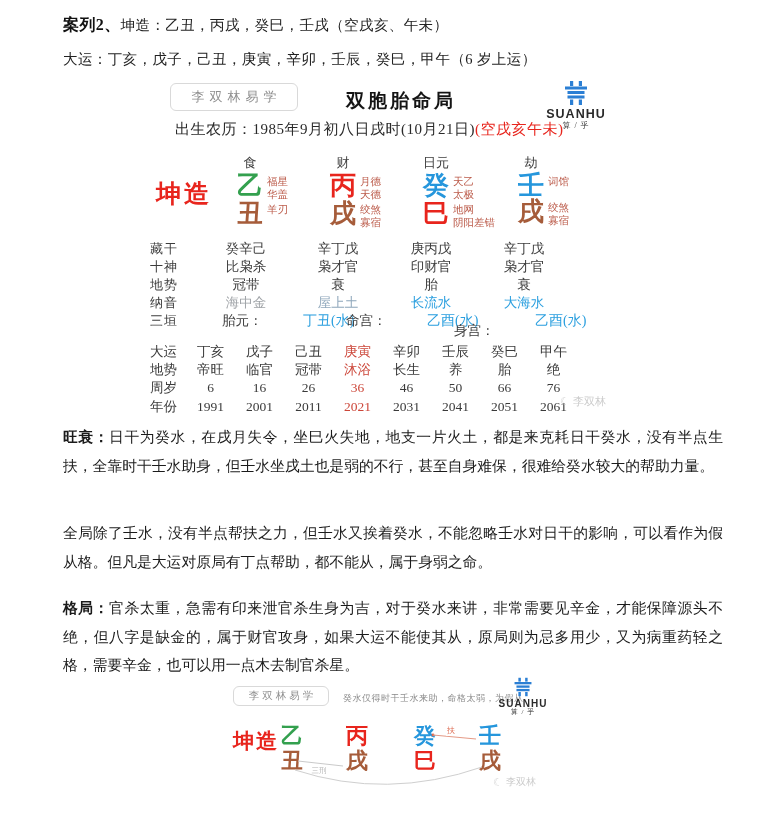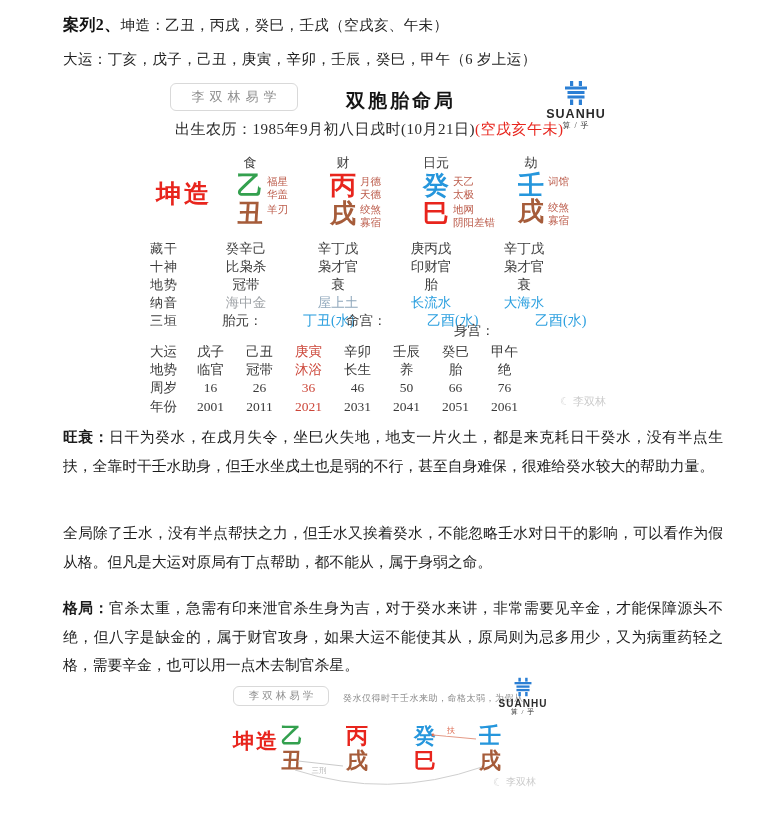--- a/index.html
+++ b/index.html
@@ -205,20 +205,26 @@
     <span class="abs sy-v" style="left: 345px; top: 232px; color: rgb(43, 159, 223);">乙酉(水)</span>
 
     <div class="abs dayun">
       <div class="dy-col dy-label">
         <span>大运</span>
         <span>地势</span>
         <span>周岁</span>
         <span>年份</span>
       </div>
       <div class="dy-col" style="color: rgb(58, 58, 58);">
+        <span>丁亥</span>
+          <span>帝旺</span>
+          <span>6</span>
+          <span>1991</span>
+      </div>
+      <div class="dy-col" style="color: rgb(58, 58, 58);">
         <span>戊子</span>
           <span>临官</span>
           <span>16</span>
           <span>2001</span>
       </div>
       <div class="dy-col" style="color: rgb(58, 58, 58);">
         <span>己丑</span>
           <span>冠带</span>
           <span>26</span>
           <span>2011</span>

